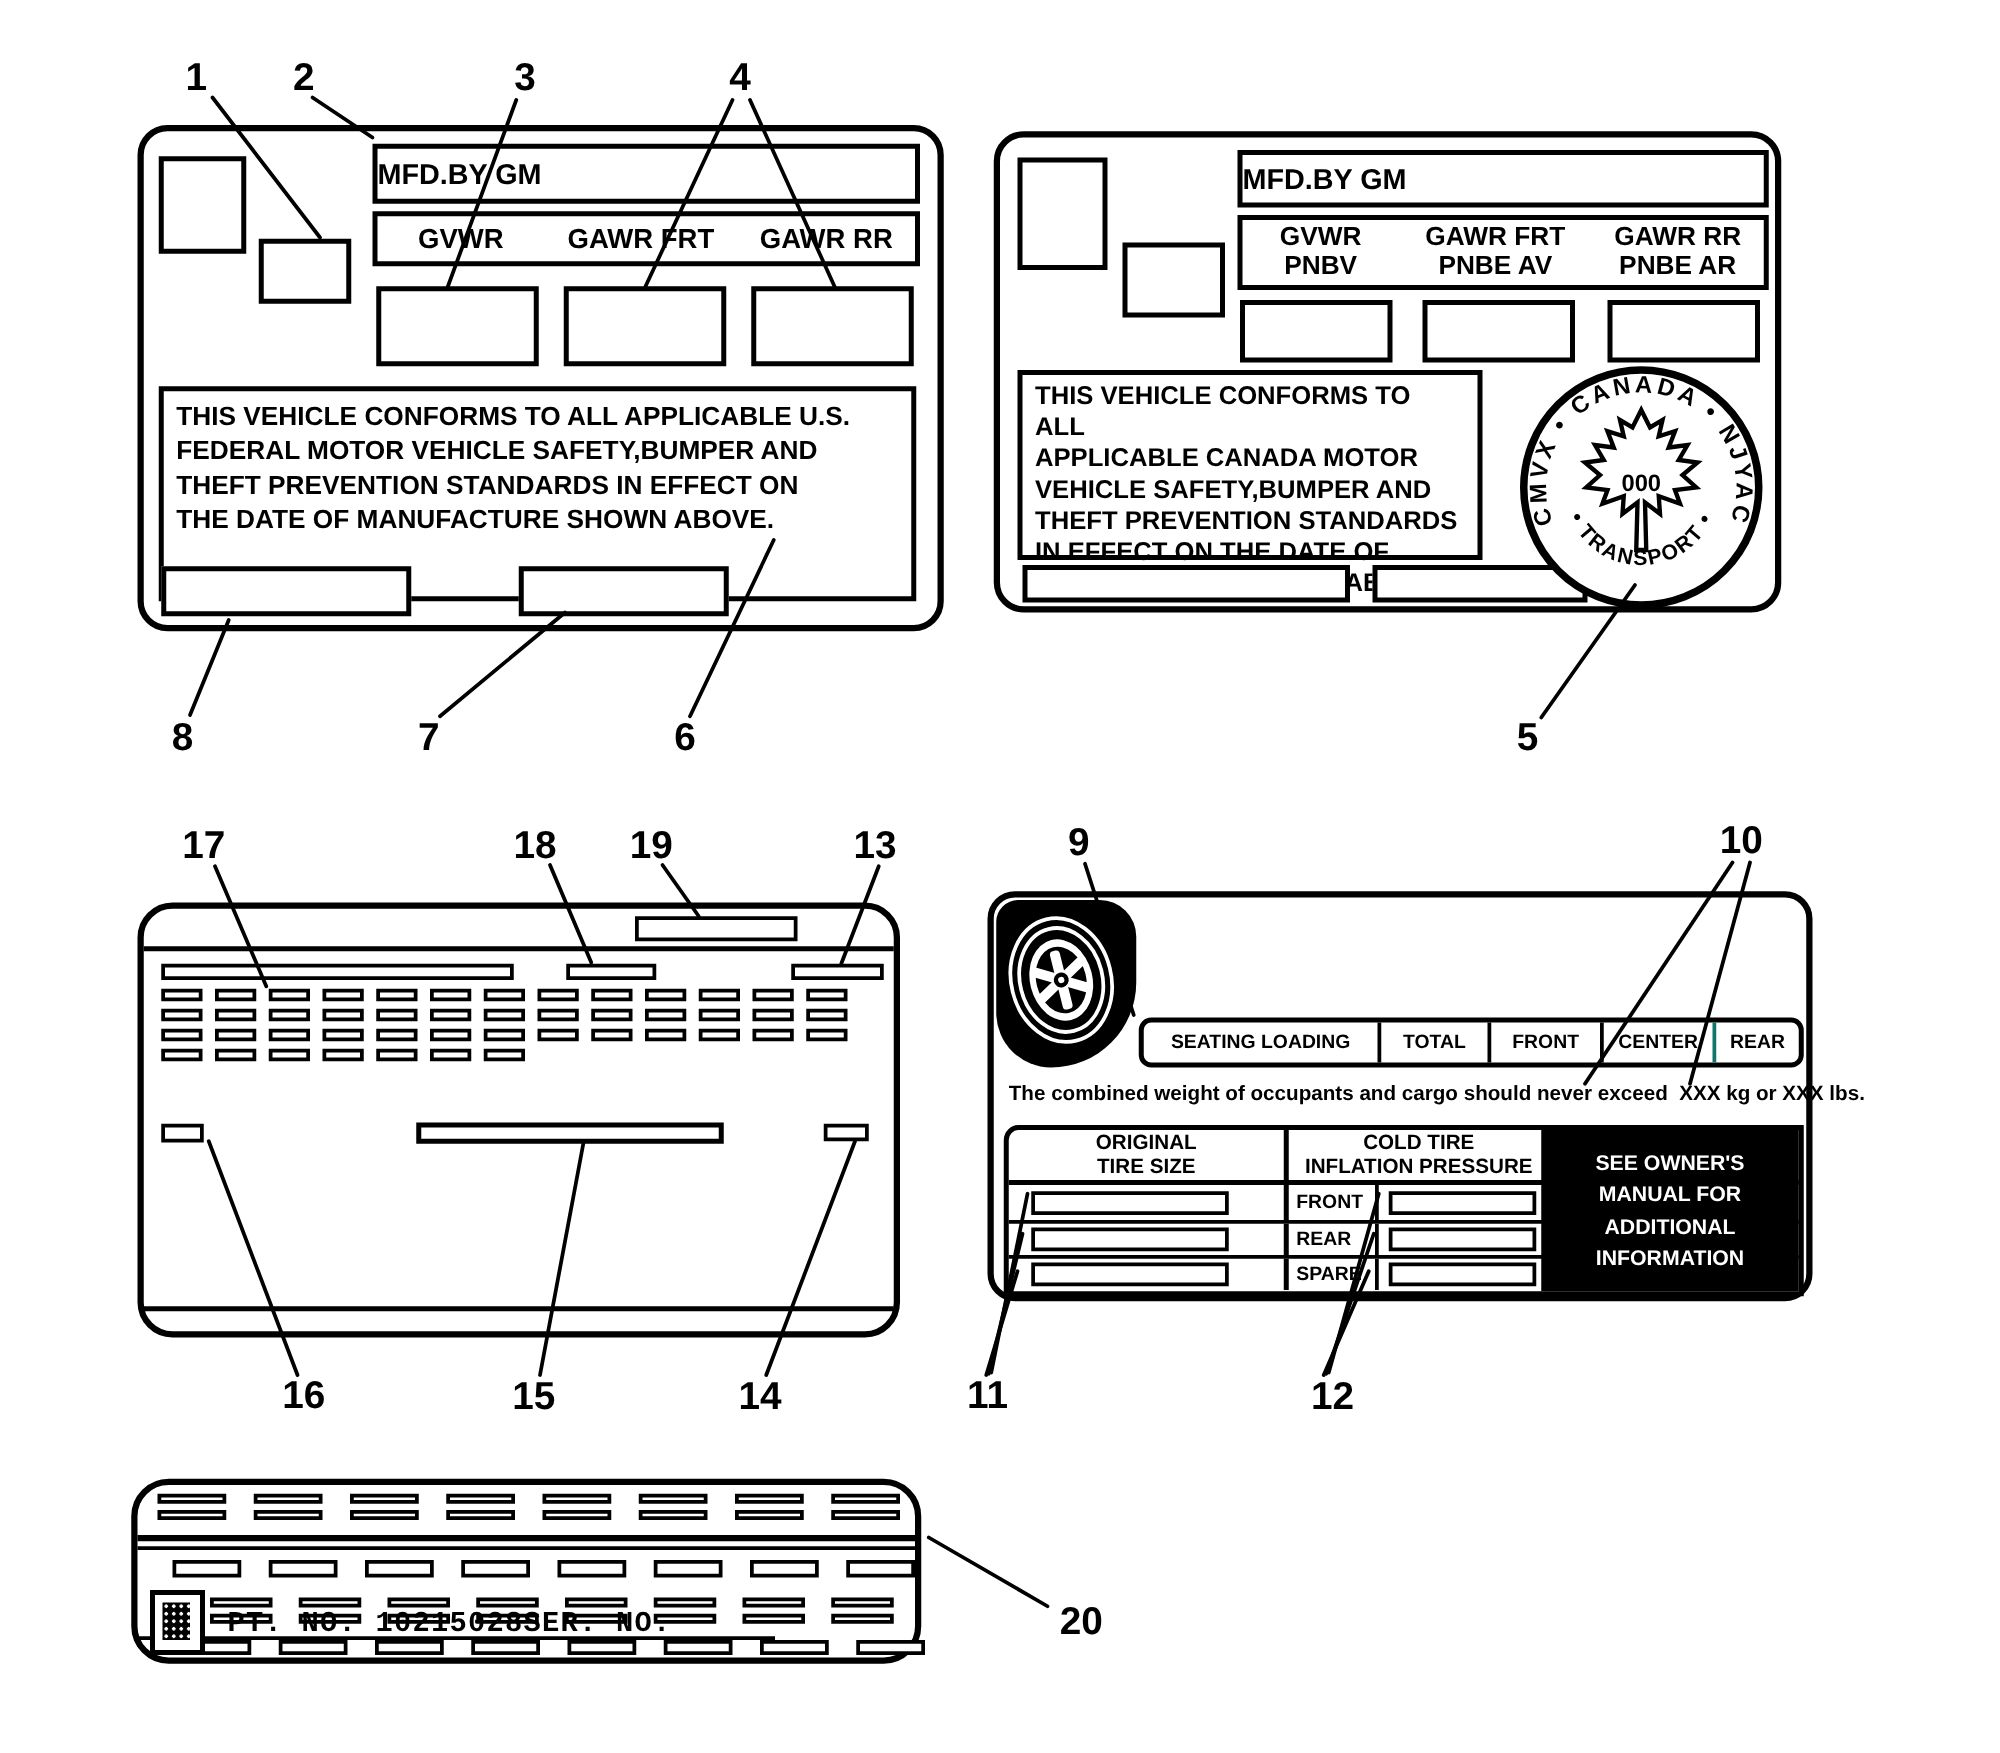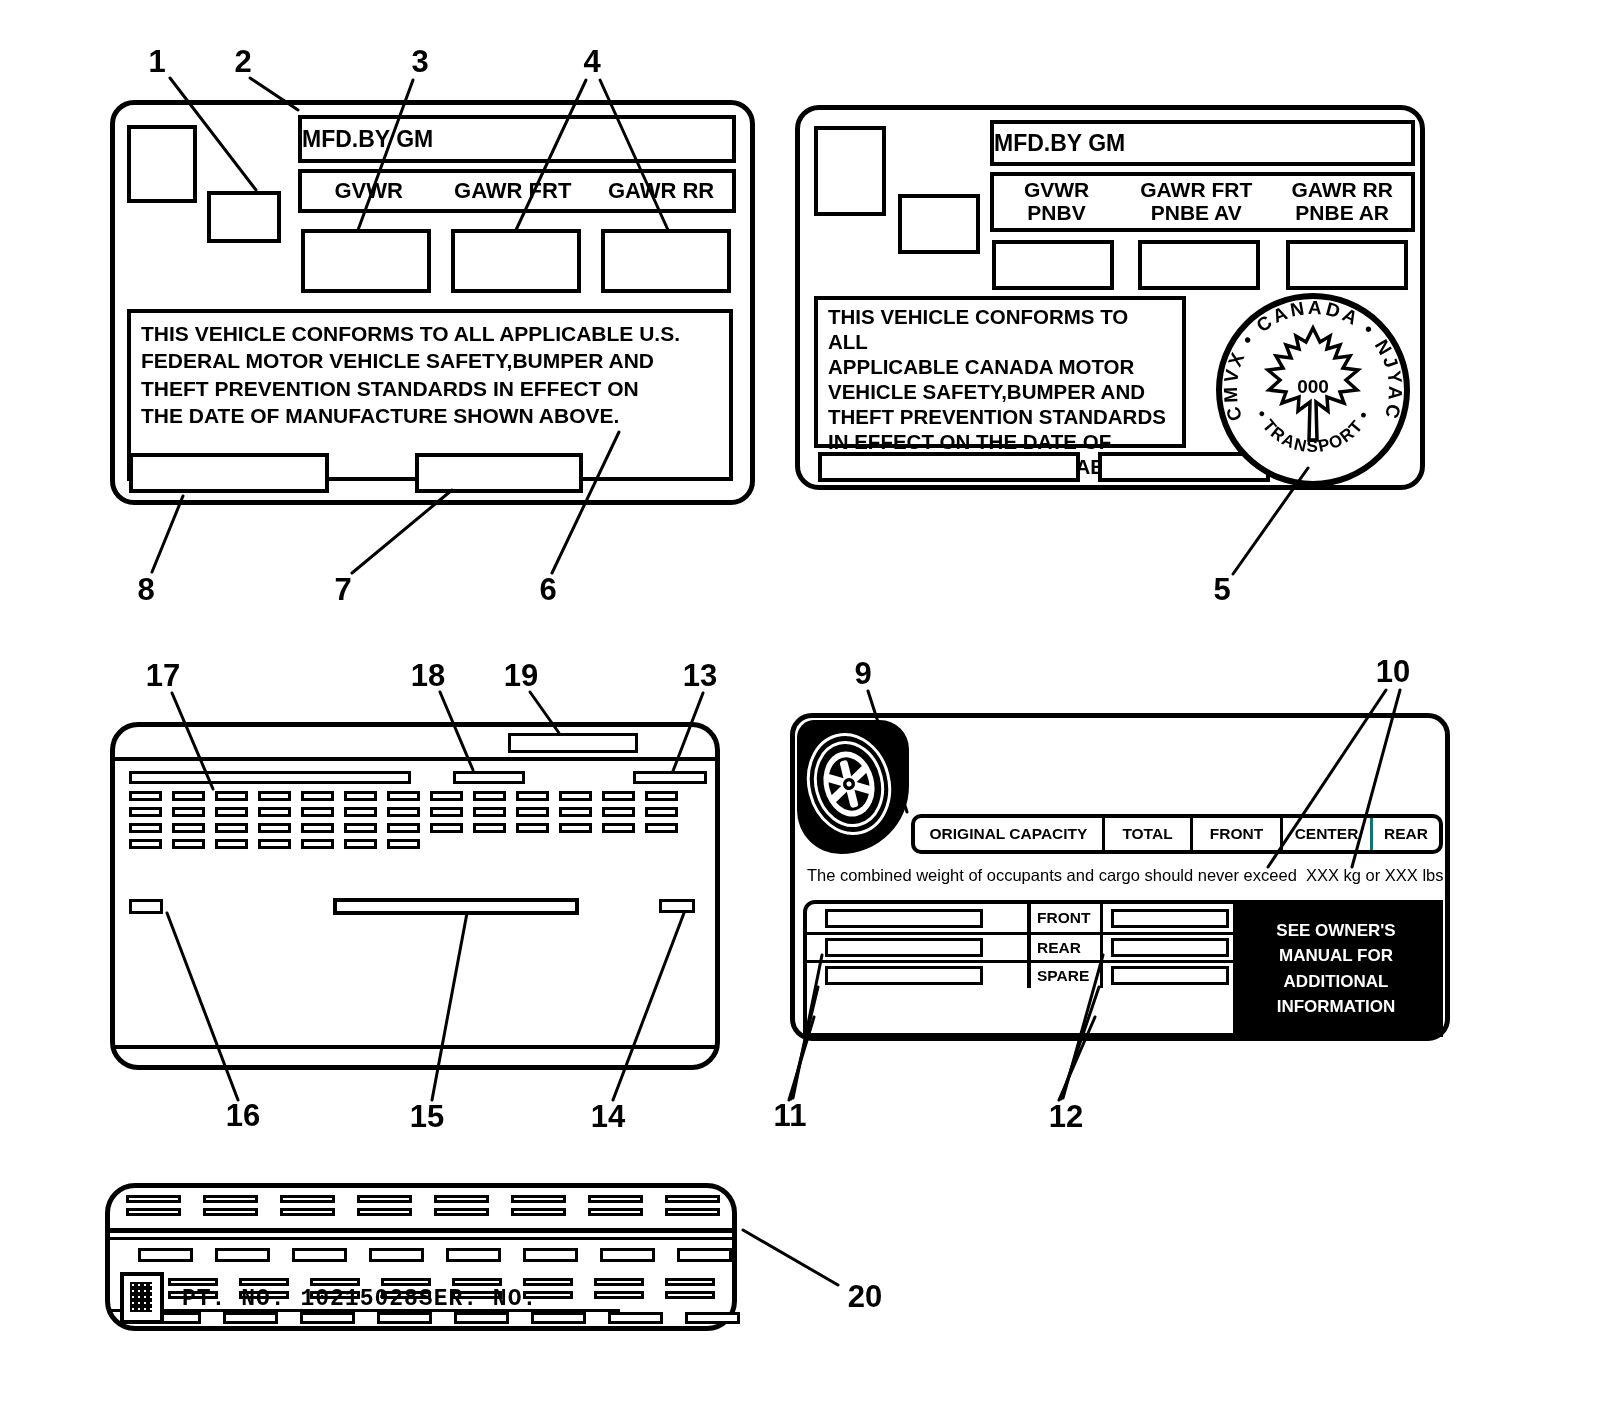--- a/index.html
+++ b/index.html
@@ -196,31 +196,37 @@
           <rect x="46" y="38" width="8" height="48" rx="3" transform="rotate(60 50 62)"></rect>
           <rect x="46" y="38" width="8" height="48" rx="3" transform="rotate(120 50 62)"></rect>
         </g>
         <circle cx="50" cy="62" r="6" fill="#000"></circle>
         <circle cx="50" cy="62" r="2.5" fill="#fff"></circle>
       </g>
     </svg>
 
 
     <div class="cols" style="position:absolute;left:116px;top:96px;width:532px;height:40px;border:4px solid #000;border-radius:10px;font-size:15.5px">
-      <span style="width:190px;border-right:3px solid #000">ORIGINAL CAPACITY</span>
+      <span style="width:190px;border-right:3px solid #000">SEATING LOADING</span>
       <span style="width:88px;border-right:3px solid #000">TOTAL</span>
       <span style="width:90px;border-right:3px solid #000">FRONT</span>
       <span style="width:90px;border-right:3px solid #0f766e">CENTER</span>
       <span style="flex:1">REAR</span>
     </div>
 
-    <div style="position:absolute;left:12px;top:148px;font-size:16.5px;font-weight:400;white-space:pre">The combined weight of occupants and cargo should never exceed  XXX kg or XXX lbs.</div>
+    <div style="position:absolute;left:12px;top:148px;font-size:16.5px;font-weight:700;white-space:pre">The combined weight of occupants and cargo should never exceed  XXX kg or XXX lbs.</div>
 
     <div class="ttable" style="left:8px;top:182px;width:640px;height:137px">
 
+      <div class="trow" style="height:44px;border-bottom:4px solid #000">
+        <span class="cell-div" style="width:224px;height:100%;display:flex;align-items:center;justify-content:center;font-weight:700;font-size:16.5px;text-align:center;white-space:pre-line">ORIGINAL
+TIRE SIZE</span>
+        <span style="width:208px;height:100%;display:flex;align-items:center;justify-content:center;font-weight:700;font-size:16.5px;text-align:center;white-space:pre-line">COLD TIRE
+INFLATION PRESSURE</span>
+      </div>
 
       <div class="trow" style="height:28px">
         <span class="cell-div" style="width:224px;height:100%;display:flex;align-items:center">
           <i class="inbox" style="margin-left:18px;width:158px;height:19px"></i>
         </span>
         <span style="width:72px;height:100%;display:flex;align-items:center;padding-left:6px;font-weight:700;font-size:15.5px;border-right:3px solid #000">FRONT</span>
         <i class="inbox" style="margin-left:8px;width:118px;height:19px"></i>
       </div>
       <div class="trow" style="height:28px;border-top:3px solid #000">
         <span class="cell-div" style="width:224px;height:100%;display:flex;align-items:center">

